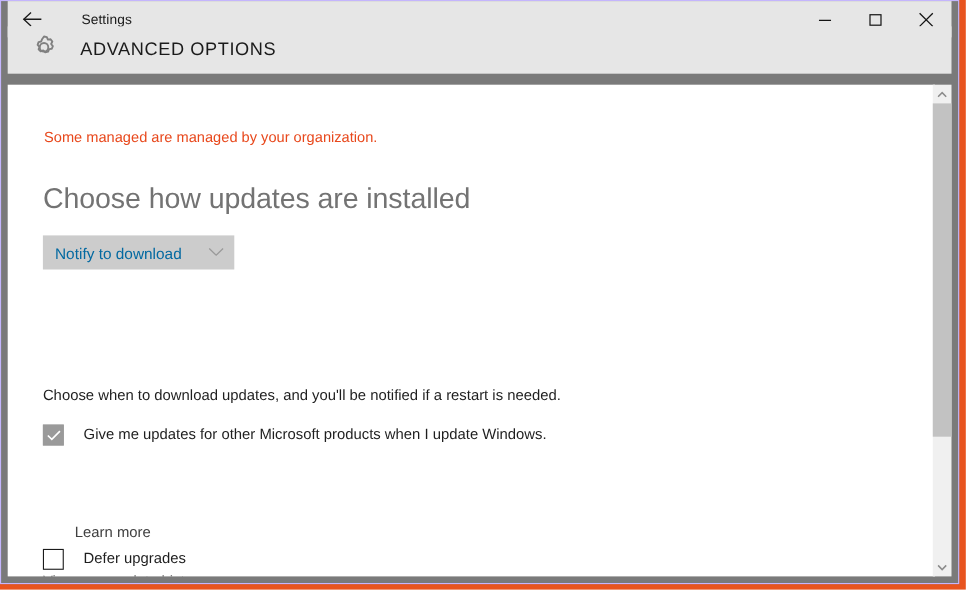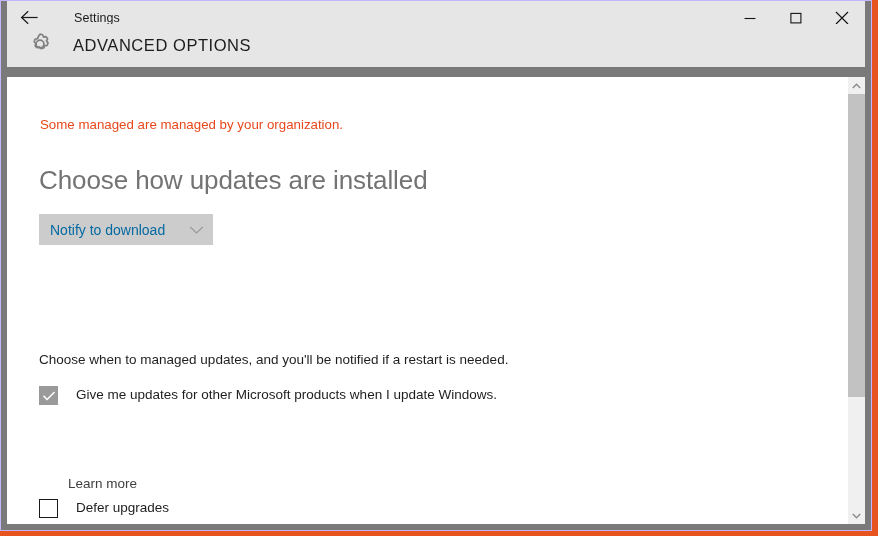--- a/index.html
+++ b/index.html
@@ -327,21 +327,21 @@
 
     <div id="update-mode-dropdown">
       <span id="update-mode-value">Notify to download</span>
       <span id="chevron-down-icon">
         <svg width="15" height="10" viewBox="0 0 15 10">
           <path d="M1.2 2 L7.5 8 L13.8 2" fill="none" stroke="#9a9a9a" stroke-width="1.2"></path>
         </svg>
       </span>
     </div>
 
-    <p id="download-desc" class="body-text">Choose when to managed updates, and you'll be notified if a restart is needed.</p>
+    <p id="download-desc" class="body-text">Choose when to download updates, and you'll be notified if a restart is needed.</p>
 
     <div id="row-ms-products" class="cb-row">
       <span class="checkbox checked-disabled">
         <span>
           <svg width="13" height="11" viewBox="0 0 13 11">
             <path d="M1 5.4 L4.6 9 L12 1.4" fill="none" stroke="#ffffff" stroke-width="1.5"></path>
           </svg>
         </span>
       </span>
       <span class="cb-label">Give me updates for other Microsoft products when I update Windows.</span>

